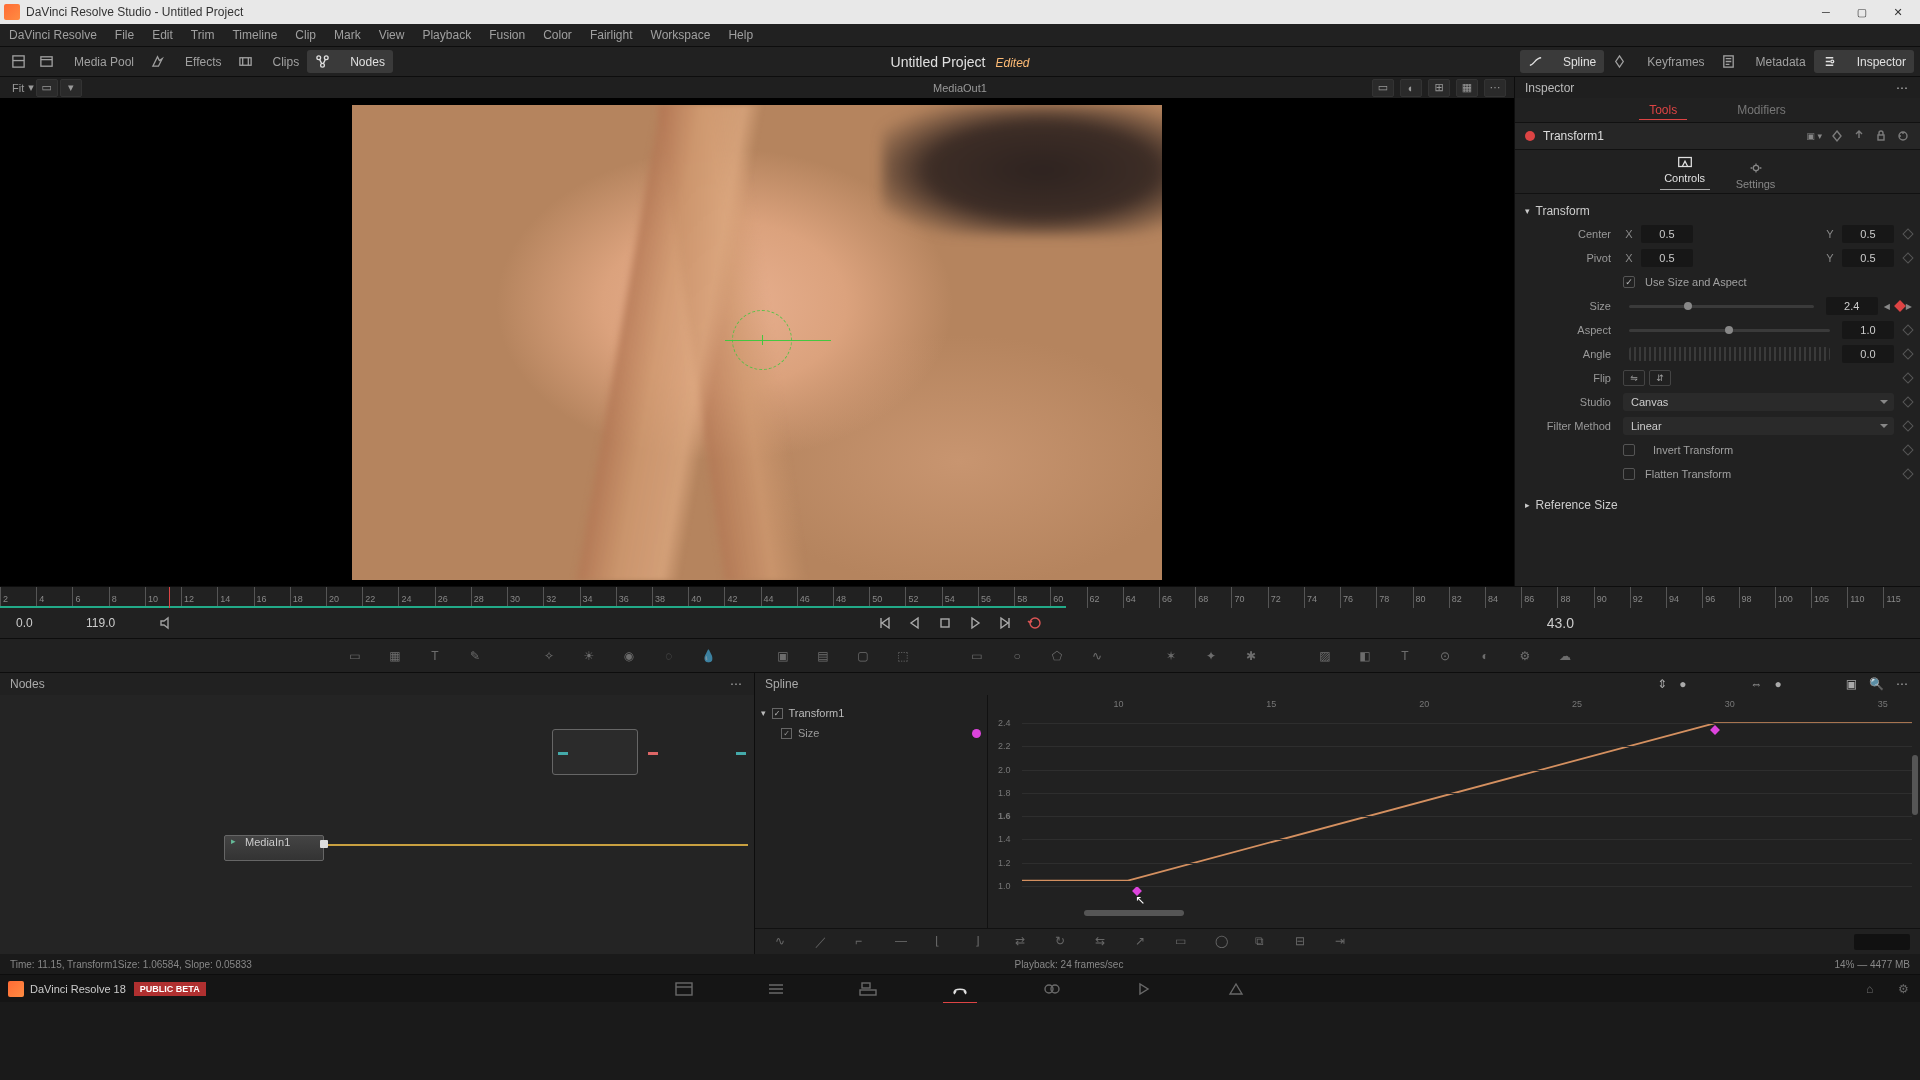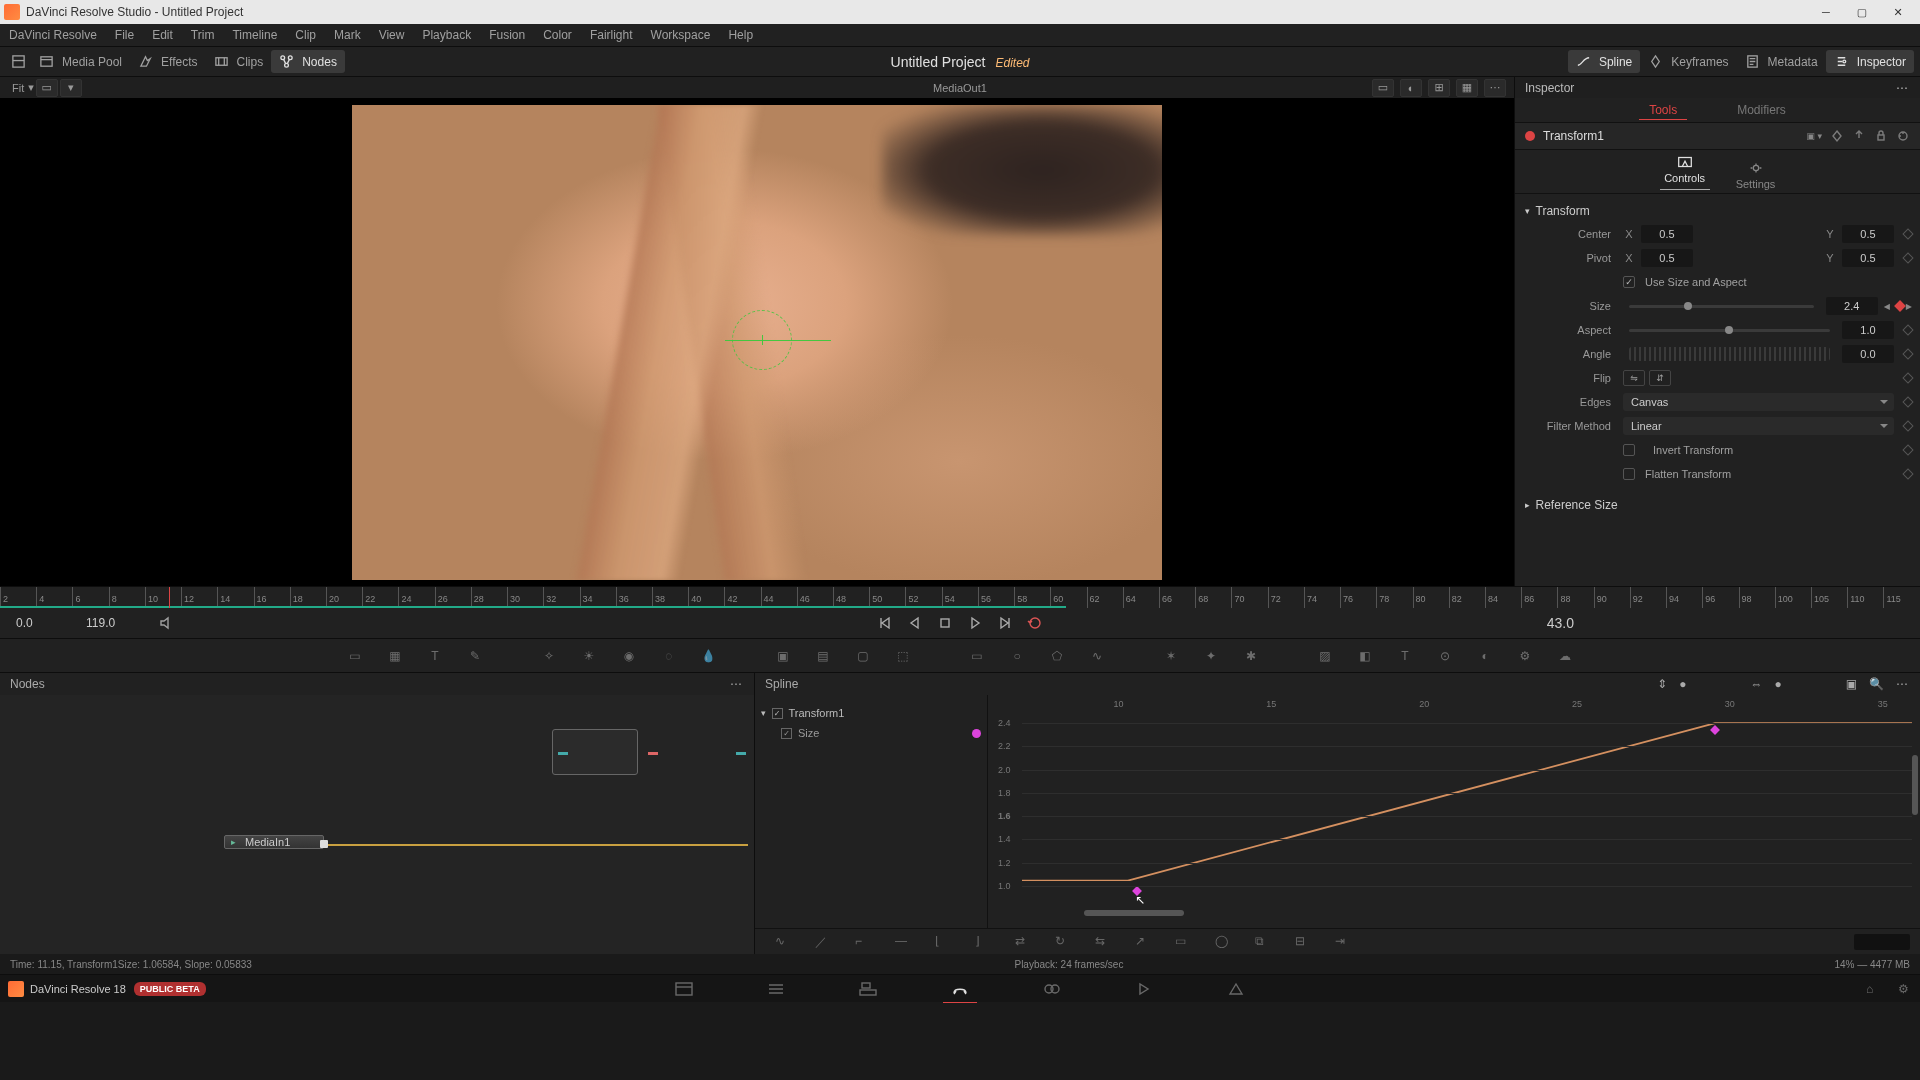--- a/index.html
+++ b/index.html
@@ -10,21 +10,21 @@
 .title-bar .icon-app { width: 16px; height: 16px; background: linear-gradient(135deg,#ff6b35,#ff8c42); border-radius: 2px; margin-right: 6px; }
 .title-bar .spacer { flex: 1; }
 .win-btn { width: 36px; height: 22px; display: flex; align-items: center; justify-content: center; color: #333; font-size: 11px; }
 
 
 .menu-bar { height: 22px; background: #212121; display: flex; align-items: center; padding: 0 0; font-size: 12px; color: #a0a0a0; }
 .menu-bar .menu-item { padding: 0 9px; height: 100%; display: flex; align-items: center; }
 
 
 .toolbar { height: 30px; background: #212121; display: flex; align-items: center; padding: 0 6px; border-top: 1px solid #0d0d0d; }
-.tool-btn { display: flex; align-items: center; gap: 8px; padding: 4px 8px; color: #a0a0a0; border-radius: 3px; font-size: 12px; }
+.tool-btn { display: flex; align-items: center; gap: 20px; padding: 4px 8px; color: #a0a0a0; border-radius: 3px; font-size: 12px; }
 .tool-btn.active { background: #3a3a3a; color: #e0e0e0; }
 .tool-btn.icon-only { padding: 4px 5px; }
 .tool-btn svg { width: 15px; height: 15px; }
 .toolbar .center-title { position: absolute; left: 50%; transform: translateX(-50%); display: flex; align-items: baseline; gap: 10px; }
 .toolbar .center-title .proj { color: #e0e0e0; font-size: 14px; font-weight: 500; }
 .toolbar .center-title .edited { color: #fdba74; font-size: 12px; font-style: italic; }
 
 
 .sub-toolbar { height: 22px; background: #1f1f1f; display: flex; align-items: center; padding: 0 8px; border-top: 1px solid #0d0d0d; font-size: 11px; color: #999; }
 .sub-toolbar .fit { padding: 0 4px; }
@@ -118,21 +118,21 @@
 
 
 .lower-row { display: flex; height: 282px; border-top: 1px solid #0d0d0d; }
 .nodes-panel { width: 755px; background: #1a1a1a; border-right: 1px solid #0d0d0d; display: flex; flex-direction: column; }
 .panel-head { height: 22px; display: flex; align-items: center; padding: 0 10px; color: #aaa; font-size: 12px; background: #212121; }
 .panel-head .dots { margin-left: auto; letter-spacing: 2px; }
 .nodes-canvas { flex: 1; position: relative; background: #242424; overflow: hidden; }
 .node-box { position: absolute; width: 86px; height: 46px; background: #2b2b2b; border: 1px solid #666; border-radius: 3px; }
 .node-bar { position: absolute; width: 10px; height: 3px; background: #4aa; }
 .node-bar.red { background: #d66; }
-.media-clip { position: absolute; height: 14px; background: linear-gradient(#444,#333); border: 1px solid #666; border-radius: 2px; display: flex; align-items: center; padding-left: 20px; color: #ccc; font-size: 11px; }
+.media-clip { position: absolute; height: 26px; background: linear-gradient(#444,#333); border: 1px solid #666; border-radius: 2px; display: flex; align-items: flex-start; padding-left: 20px; color: #ccc; font-size: 11px; }
 .media-clip::before { content: "▸"; position: absolute; left: 6px; color: #6b9; font-size: 9px; }
 .media-track { position: absolute; height: 2px; background: #c9a040; }
 .media-dot { position: absolute; width: 8px; height: 8px; background: #ddd; border-radius: 1px; }
 
 .spline-panel { flex: 1; background: #212121; display: flex; flex-direction: column; }
 .spline-body { flex: 1; display: flex; }
 .spline-tree { width: 232px; padding: 8px 6px; font-size: 11px; }
 .spline-tree .tr-row { display: flex; align-items: center; gap: 6px; height: 20px; color: #bbb; }
 .spline-tree .tr-row.child { padding-left: 20px; color: #999; }
 .spline-tree .chk { width: 11px; height: 11px; border: 1px solid #666; display: inline-flex; align-items: center; justify-content: center; font-size: 8px; }
@@ -155,21 +155,21 @@
 
 
 .status-bar { height: 20px; background: #1a1a1a; display: flex; align-items: center; padding: 0 10px; font-size: 10px; color: #888; }
 .status-bar .sr { margin-left: auto; }
 .status-bar .pb { position:absolute; left:50%; transform:translateX(50%); }
 
 
 .footer { height: 28px; background: #151515; display: flex; align-items: center; padding: 0 8px; border-top: 1px solid #0d0d0d; }
 .footer .brand-ico { width: 16px; height: 16px; background: linear-gradient(135deg,#ff6b35,#ff8c42); border-radius: 2px; margin-right: 6px; }
 .footer .brand { color: #ccc; font-size: 11px; }
-.footer .beta { margin-left: 8px; background: #b03030; color: #fff; font-size: 9px; padding: 2px 6px; border-radius: 6px; font-weight: 600; }
+.footer .beta { margin-left: 8px; background: #b03030; color: #fff; font-size: 9px; padding: 2px 6px; border-radius: 0; font-weight: 600; }
 .footer .pages { position: absolute; left: 50%; transform: translateX(-50%); display: flex; gap: 70px; }
 .footer .page { width: 22px; height: 18px; opacity: .6; display: flex; align-items: center; justify-content: center; position: relative; }
 .footer .page.active { opacity: 1; }
 .footer .page.active::after { content:""; position:absolute; bottom:-5px; left:-6px; right:-6px; height:1px; background:#d44; }
 .footer .right-ico { margin-left: auto; display: flex; gap: 18px; }
 .footer .right-ico .ri { width: 14px; height: 14px; opacity: .6; }
 
 svg { fill: none; stroke: currentColor; stroke-width: 1.4; }
 </style>
 </head>
@@ -399,21 +399,21 @@
       <div class="param-row">
         <span class="label">Flip</span>
         <div class="flip-btns">
             <span class="fb">⇋</span>
             <span class="fb">⇵</span>
           </div>
         <span style="flex:1"></span>
         <span class="dia"></span>
       </div>
       <div class="param-row">
-        <span class="label">Edges</span>
+        <span class="label">Studio</span>
         <div class="select">
             <span>Canvas</span>
           </div>
         <span class="dia"></span>
       </div>
       <div class="param-row">
         <span class="label">Filter Method</span>
         <div class="select">
             <span>Linear</span>
           </div>

